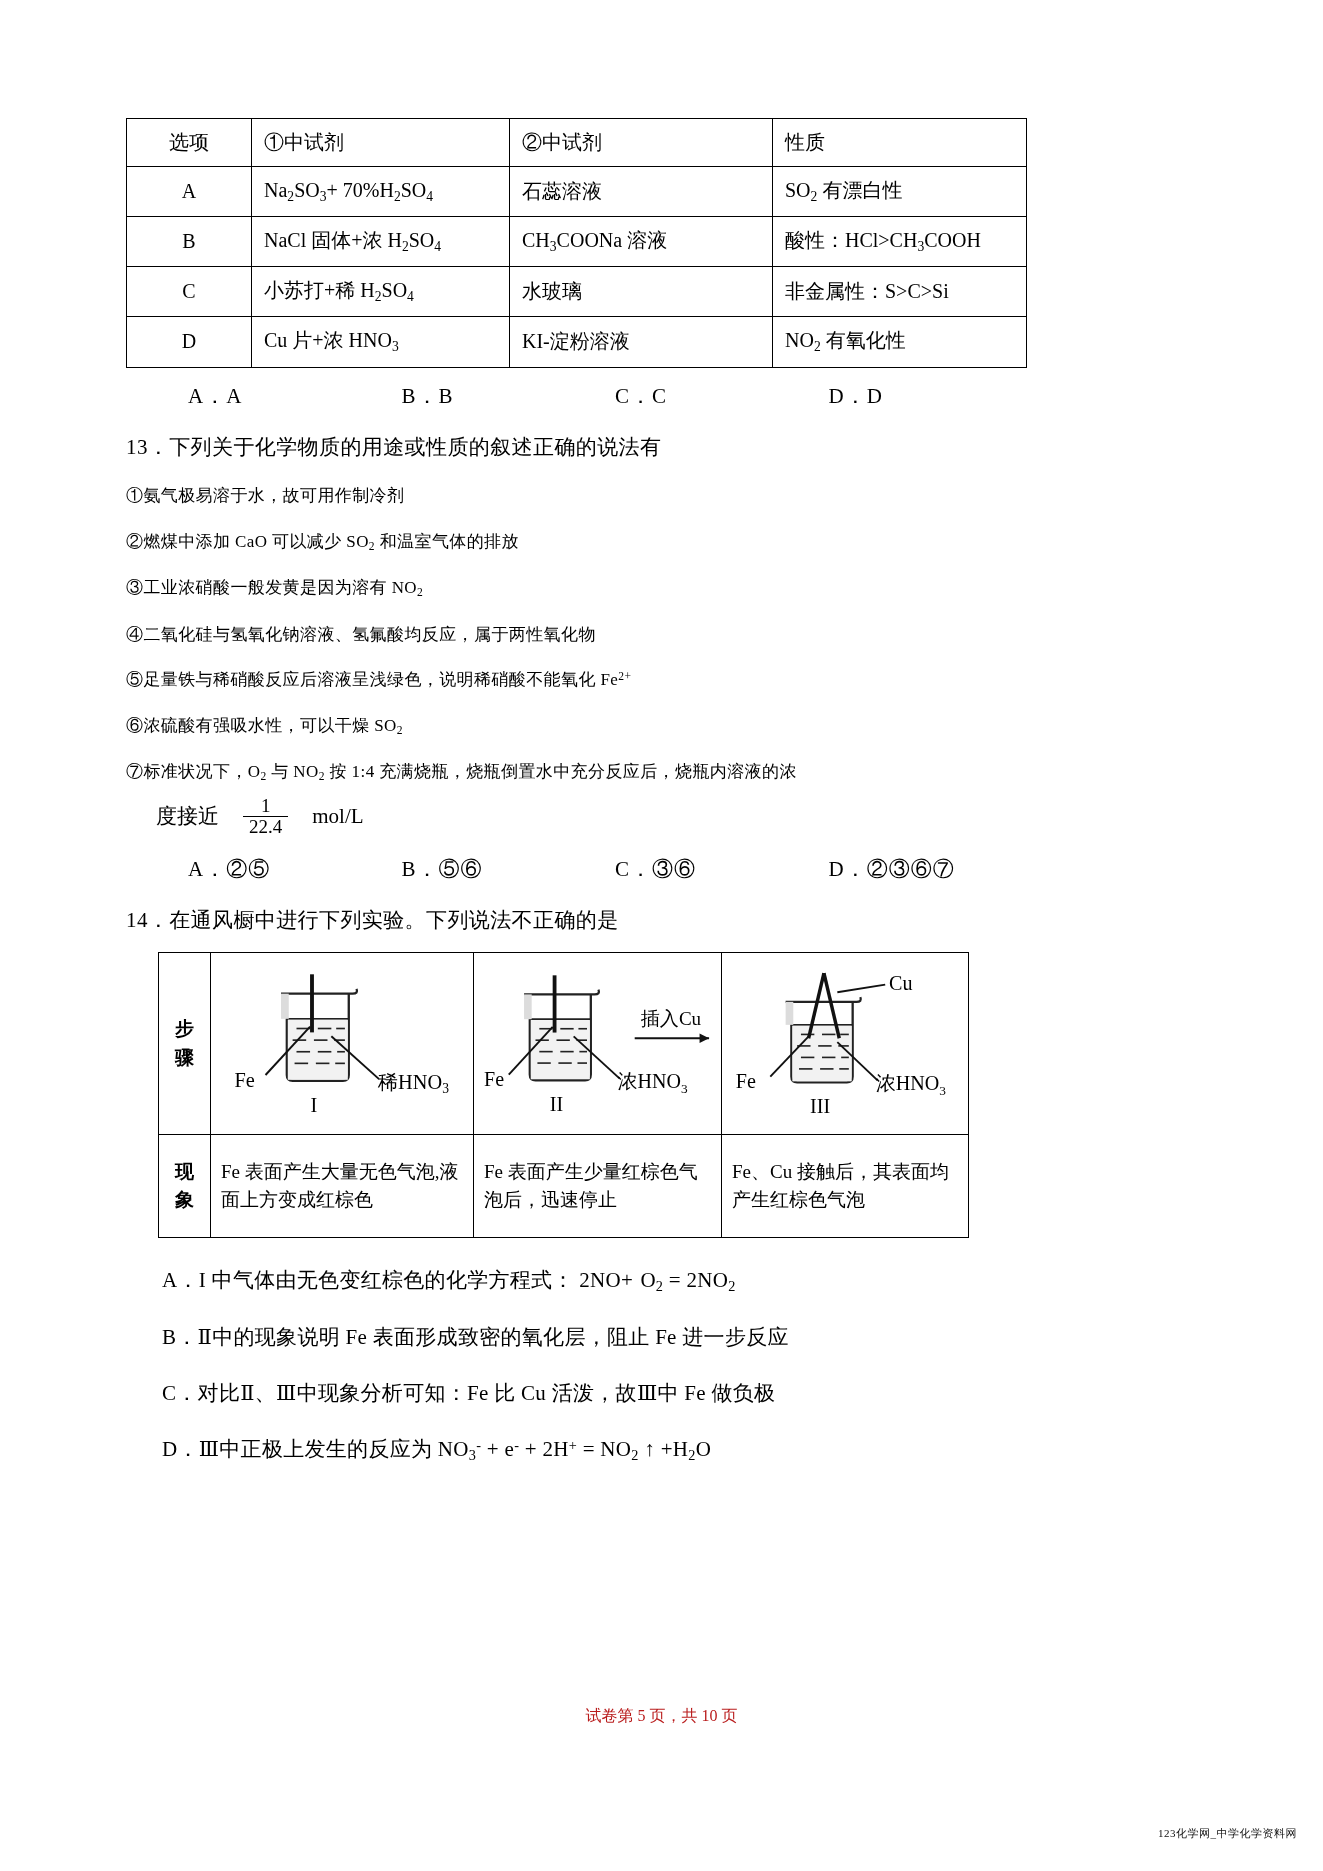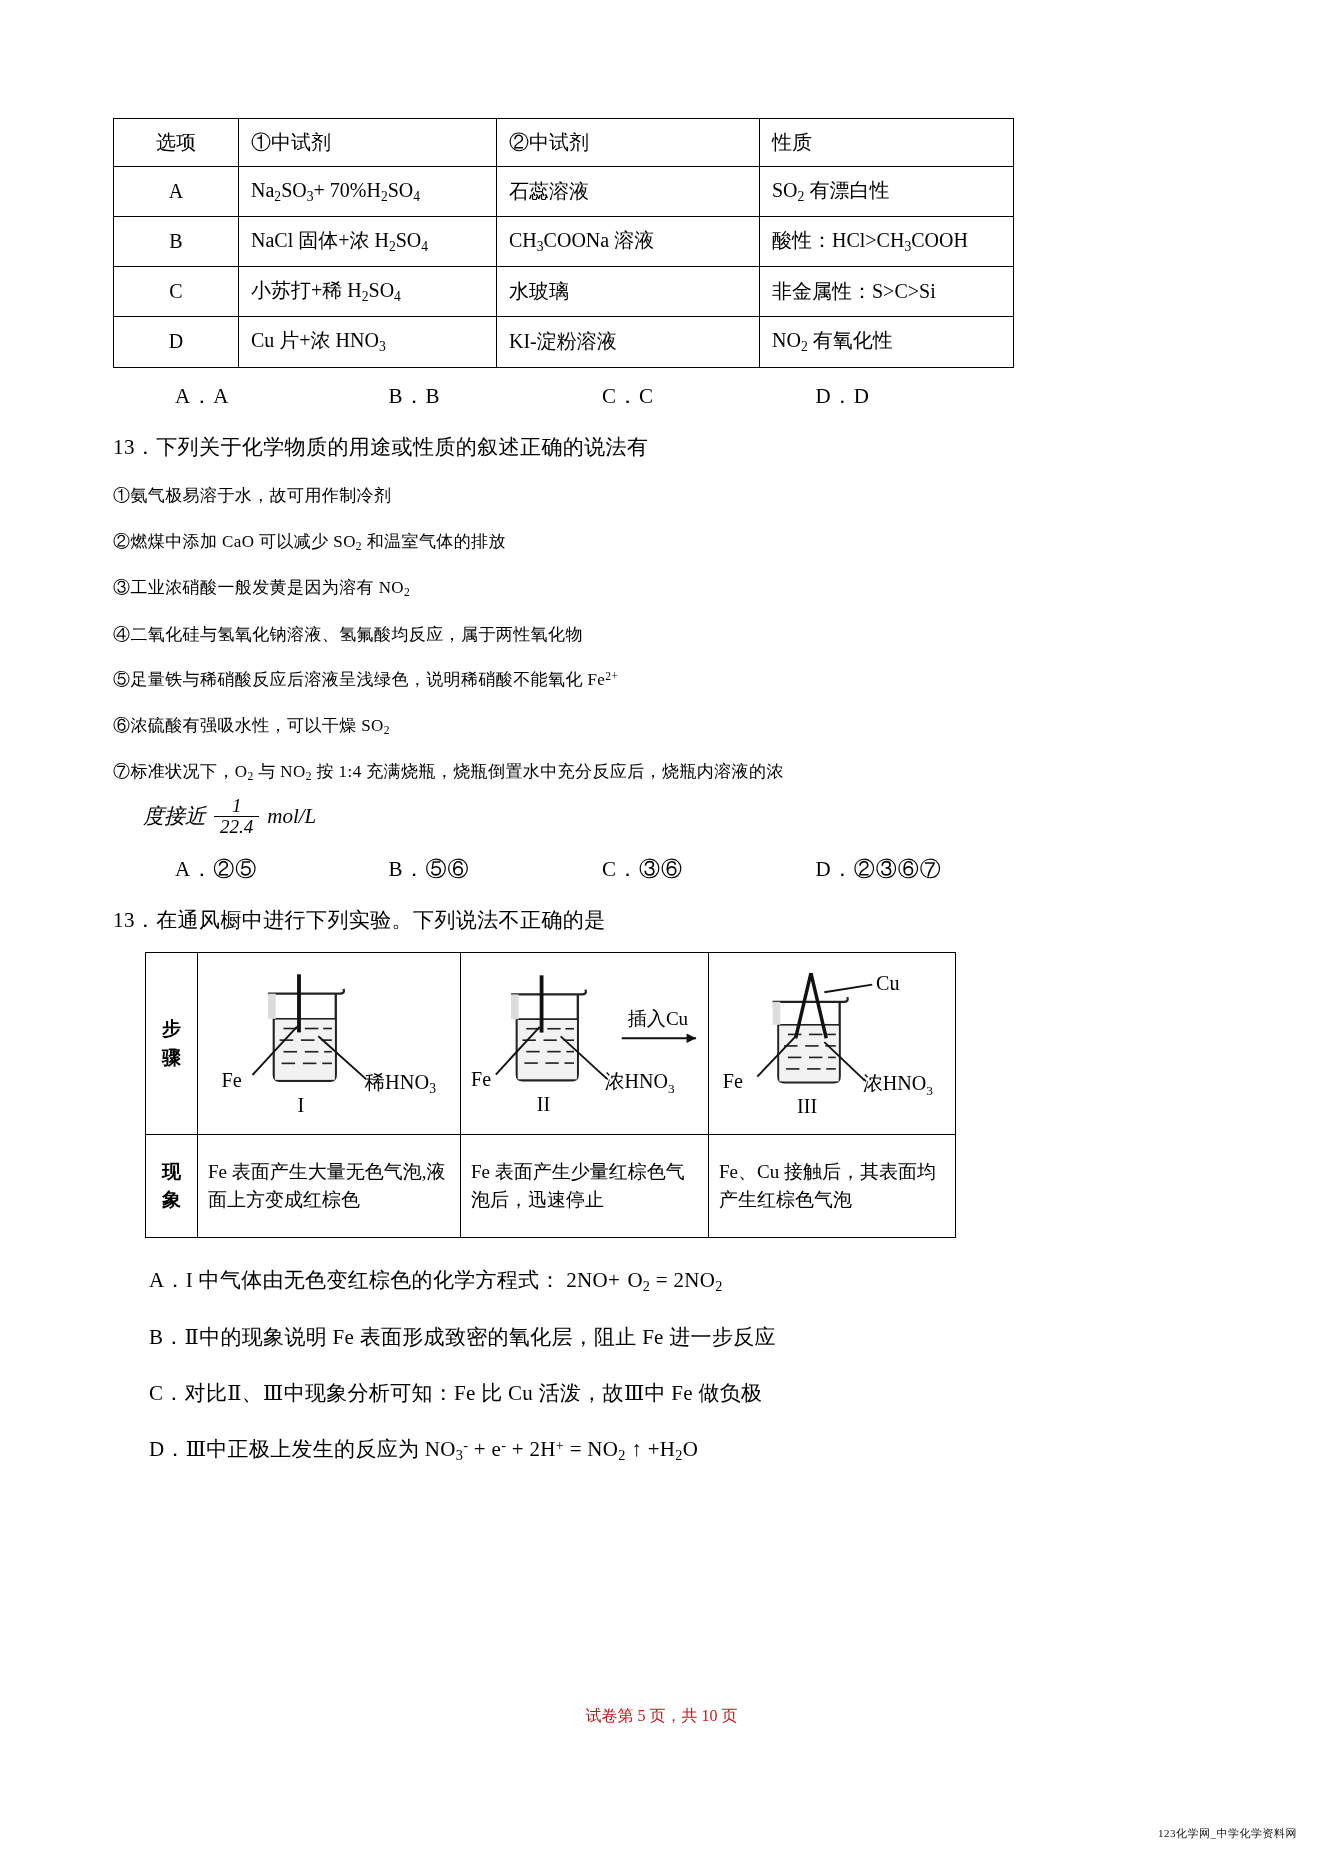--- a/index.html
+++ b/index.html
@@ -11,21 +11,21 @@
   }
   .page{
     position:relative;
     width:1323px;
     height:1871px;
     background:#fff;
     box-sizing:border-box;
   }
   .content{
     position:absolute;
-    left:113px;
+    left:126px;
     top:118px;
     width:900px;
   }
   
   table.exam{
     border-collapse:collapse;
     width:900px;
     table-layout:fixed;
   }
   table.exam td{
@@ -64,22 +64,21 @@
     letter-spacing:.4px;
   }
 
   
   .fracline{
     font-size:21px;
     margin-top:10px;
     padding-left:30px;
     display:flex;
     align-items:center;
-    gap:4px;
-    font-style:italic;
+    gap:20px;
   }
   .frac{
     display:inline-flex;
     flex-direction:column;
     align-items:center;
     vertical-align:middle;
     font-size:19px;
     line-height:1.05;
     margin:0 4px;
   }
@@ -232,21 +231,21 @@
       <span>mol/L</span>
     </div>
 
     <div class="opts" style="margin-top:18px;">
       <span>A．②⑤</span>
       <span>B．⑤⑥</span>
       <span>C．③⑥</span>
       <span>D．②③⑥⑦</span>
     </div>
 
-    <div class="qline">13．在通风橱中进行下列实验。下列说法不正确的是</div>
+    <div class="qline">14．在通风橱中进行下列实验。下列说法不正确的是</div>
 
     <table class="expt">
       <colgroup>
         <col style="width:52px">
         <col style="width:263px">
         <col style="width:248px">
         <col style="width:247px">
       </colgroup>
       <tbody>
         <tr>

